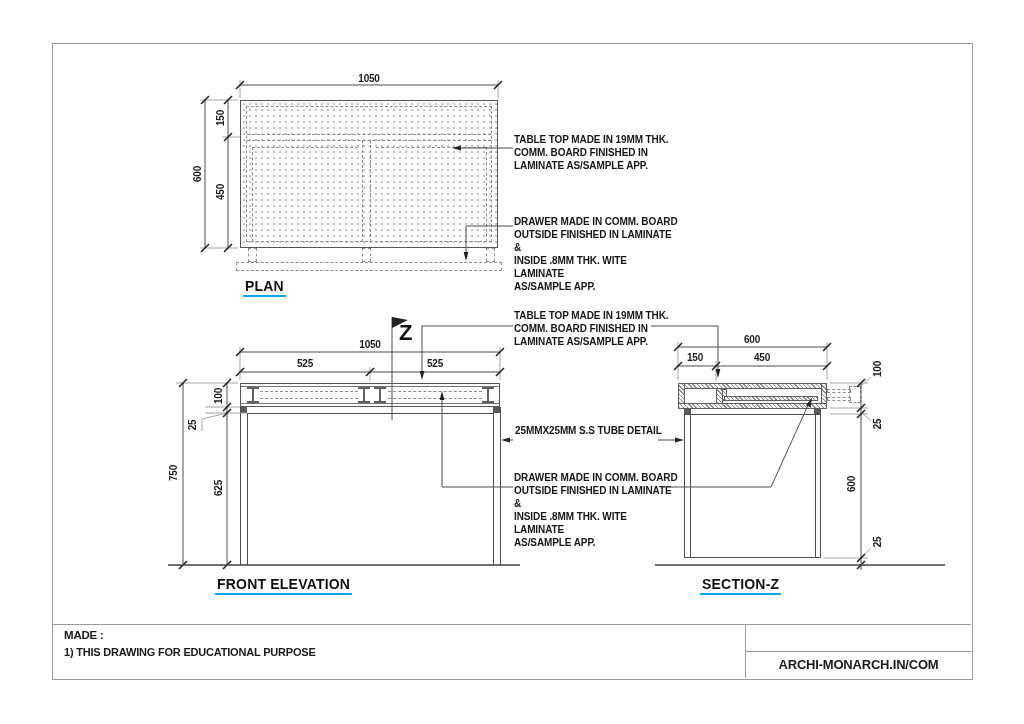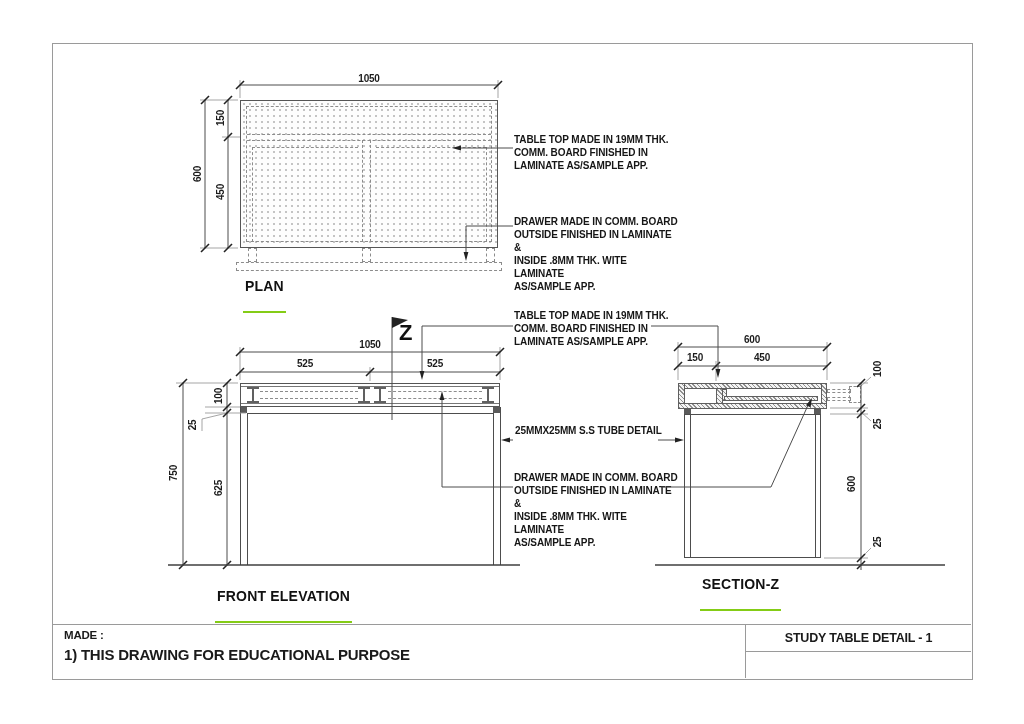--- a/index.html
+++ b/index.html
@@ -23,26 +23,26 @@
   .ibeam .t{position:absolute;left:0;top:0;width:12px;height:2px;background:#606060;}
   .ibeam .m{position:absolute;left:5px;top:2px;width:2px;height:12px;background:#606060;}
   .ibeam .b{position:absolute;left:0;top:14px;width:12px;height:2px;background:#606060;}
   
   .dim{position:absolute;font-size:10px;font-weight:700;letter-spacing:-0.2px;color:#1c1c1c;
        white-space:nowrap;transform:translate(-50%,-50%);}
   .dim.rot{transform:translate(-50%,-50%) rotate(-90deg);}
   .ann{position:absolute;font-size:10px;line-height:13px;font-weight:700;letter-spacing:-0.1px;
        color:#161616;white-space:pre-line;}
   .vlabel{position:absolute;font-size:14px;font-weight:700;letter-spacing:0.2px;color:#111;
-          border-bottom:2px solid #84cc16;padding:0 2px 17px 2px;white-space:nowrap;}
+          border-bottom:2px solid #0ea5e9;padding:0 2px 1px 2px;white-space:nowrap;}
   .zmark{position:absolute;font-size:22px;font-weight:700;color:#111;}
   .svglayer{position:absolute;left:0;top:0;pointer-events:none;}
   
   .tb-note-label{position:absolute;left:64px;top:629px;font-size:11.5px;font-weight:700;letter-spacing:-0.2px;}
-  .tb-note-1{position:absolute;left:64px;top:646px;font-size:15px;font-weight:700;letter-spacing:-0.2px;}
+  .tb-note-1{position:absolute;left:64px;top:646px;font-size:11px;font-weight:700;letter-spacing:-0.2px;}
   .tb-title{position:absolute;left:745px;top:624px;width:227px;height:27px;display:flex;
             align-items:center;justify-content:center;font-size:12.5px;font-weight:700;letter-spacing:-0.2px;}
   .tb-site{position:absolute;left:745px;top:651px;width:227px;height:27px;display:flex;
            align-items:center;justify-content:center;font-size:13px;font-weight:700;letter-spacing:-0.2px;}
 </style>
 </head>
 <body>
 
 <div class="sheet">
 
@@ -117,21 +117,21 @@
   <div class="lv" style="left:500px;top:407px;height:158px;"></div>
 
   <div class="dim" style="left:370px;top:344px;">1050</div>
   <div class="dim" style="left:305px;top:363px;">525</div>
   <div class="dim" style="left:435px;top:363px;">525</div>
   <div class="dim rot" style="left:173px;top:473px;">750</div>
   <div class="dim rot" style="left:218px;top:396px;">100</div>
   <div class="dim rot" style="left:192px;top:425px;">25</div>
   <div class="dim rot" style="left:218px;top:488px;">625</div>
 
-  <div class="vlabel" style="left:215px;top:588px;">FRONT ELEVATION</div>
+  <div class="vlabel" style="left:215px;top:576px;">FRONT ELEVATION</div>
 
   <div class="ann" style="left:514px;top:309px;width:155px;">TABLE TOP MADE IN 19MM THK.
 COMM. BOARD FINISHED IN
 LAMINATE AS/SAMPLE APP.</div>
   <div class="ann" style="left:515px;top:424px;width:160px;">25MMX25MM S.S TUBE DETAIL</div>
   <div class="ann" style="left:514px;top:471px;width:165px;">DRAWER MADE IN COMM. BOARD
 OUTSIDE FINISHED IN LAMINATE &amp;
 INSIDE .8MM THK. WITE LAMINATE
 AS/SAMPLE APP.</div>
 
@@ -264,15 +264,15 @@
       <line x1="655" y1="565" x2="945" y2="565"></line>
     </g>
   </svg>
 
   <div class="lh" style="left:52px;top:624px;width:919px;border-top-color:#9a9a9a;"></div>
   <div class="lv" style="left:745px;top:624px;height:54px;border-left-color:#9a9a9a;"></div>
   <div class="lh" style="left:745px;top:651px;width:226px;border-top-color:#9a9a9a;"></div>
 
   <div class="tb-note-label">MADE :</div>
   <div class="tb-note-1">1) THIS DRAWING FOR EDUCATIONAL PURPOSE</div>
-  <div class="tb-title">STUDY TABLE DETAIL - 1</div>
+  <div class="tb-site">ARCHI-MONARCH.IN/COM</div>
 
 </div>
 
 </body></html>

